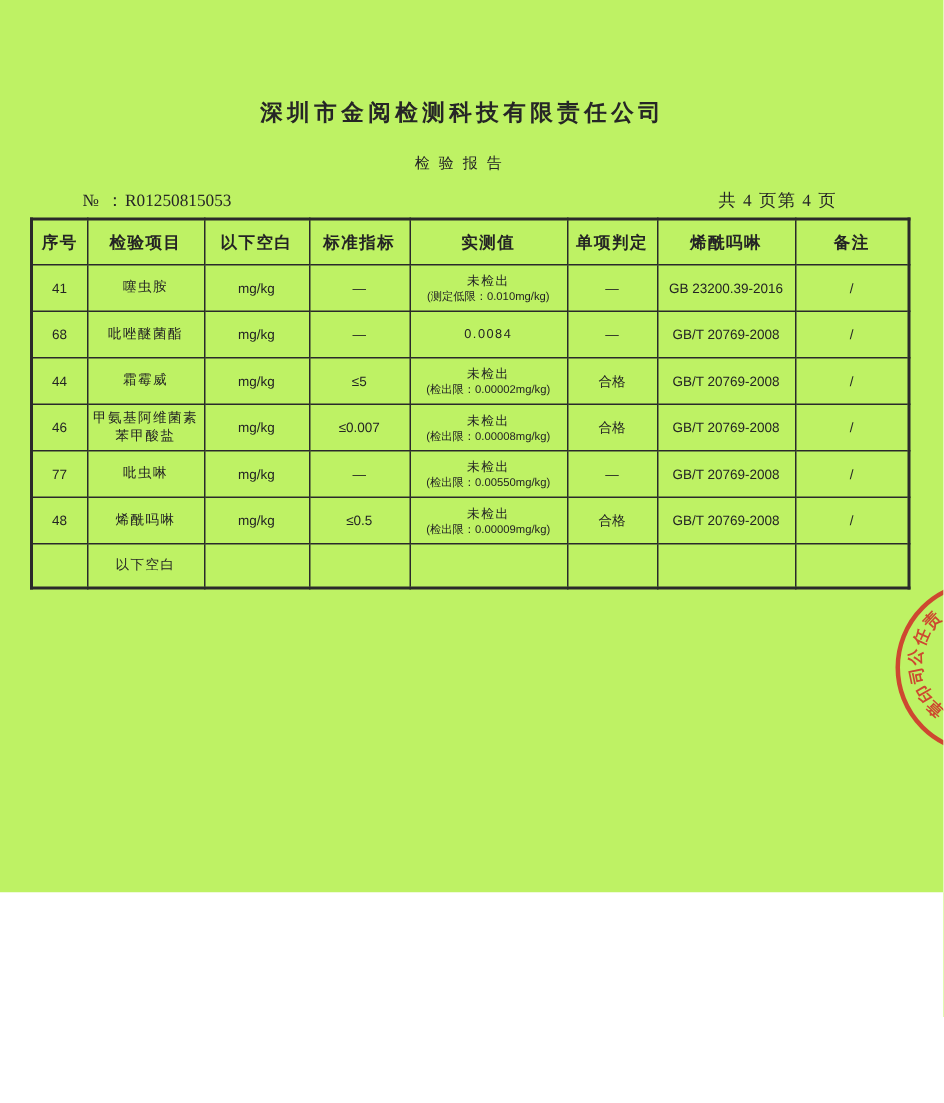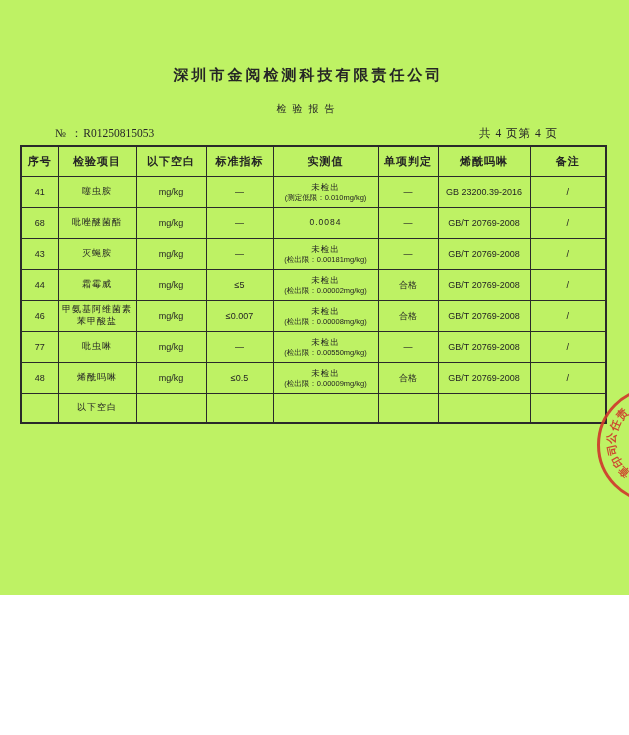--- a/index.html
+++ b/index.html
@@ -115,33 +115,20 @@
         <td class="c-unit">mg/kg</td>
         <td class="c-std">—</td>
         <td class="c-result">
             <span class="res-l1">0.0084</span>
           </td>
         <td class="c-judg">—</td>
         <td class="c-basis">GB/T 20769-2008</td>
         <td class="c-remark">/</td>
       </tr>
       <tr>
-        <td class="c-no">43</td>
-        <td class="c-item">灭蝇胺</td>
-        <td class="c-unit">mg/kg</td>
-        <td class="c-std">—</td>
-        <td class="c-result">
-            <span class="res-l1">未检出</span>
-            <span class="res-l2">(检出限：0.00181mg/kg)</span>
-          </td>
-        <td class="c-judg">—</td>
-        <td class="c-basis">GB/T 20769-2008</td>
-        <td class="c-remark">/</td>
-      </tr>
-      <tr>
         <td class="c-no">44</td>
         <td class="c-item">霜霉威</td>
         <td class="c-unit">mg/kg</td>
         <td class="c-std">≤5</td>
         <td class="c-result">
             <span class="res-l1">未检出</span>
             <span class="res-l2">(检出限：0.00002mg/kg)</span>
           </td>
         <td class="c-judg">合格</td>
         <td class="c-basis">GB/T 20769-2008</td>

